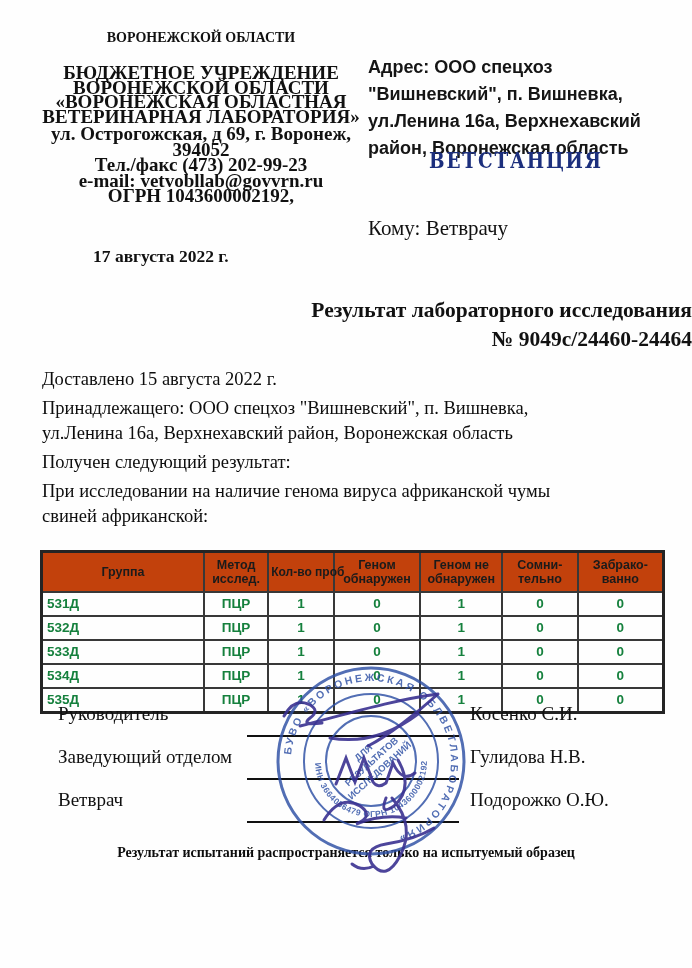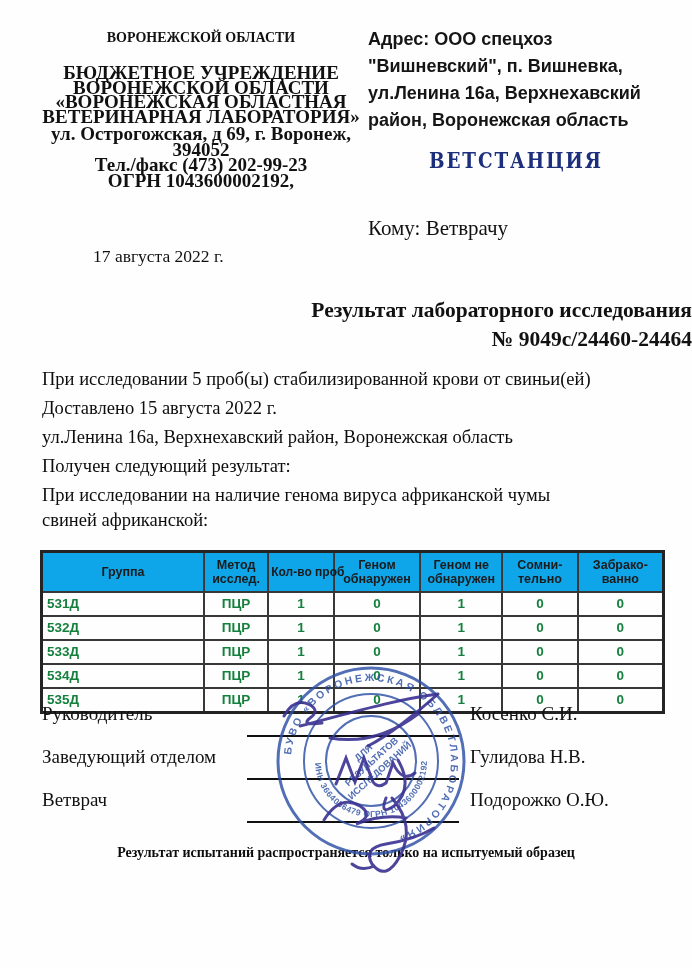--- a/index.html
+++ b/index.html
@@ -13,59 +13,59 @@
     position:absolute; left:40px; top:30px; width:322px;
     text-align:center; font-weight:bold;
   }
   .lh-dept  { font-size:14px;   line-height:16px; }
   .lh-inst  { font-size:19px; line-height:14.5px; margin-top:20px; }
   .lh-cont  { font-size:19px; line-height:15.5px; margin-top:2px; }
   
   .recipient { position:absolute; left:368px; top:26px; width:296px; }
   .recipient .addr {
     font-family:"Liberation Sans", sans-serif; font-weight:bold;
-    font-size:18px; line-height:27px; color:#151515;
+    font-size:18px; line-height:27px; color:#151515;margin-top:28px;
   }
   .vetstation {
     position:absolute; left:0; top:122px; width:100%;
     text-align:center; font-family:"DejaVu Serif", serif;
     font-weight:bold; font-size:20px; letter-spacing:2px;
     color:#1c2f7d; transform:scale(0.92,1.08);
   }
   .to-line { position:absolute; left:0; top:190px; font-size:21px; }
   
-  .doc-date { position:absolute; left:93px; top:246px; font-weight:normal; font-size:17.5px;text-align:right; }
+  .doc-date { position:absolute; left:93px; top:246px; font-weight:bold; font-size:17.5px;text-align:right; }
   .doc-title {
     position:absolute; left:0; top:296px; width:100%;
     text-align:right; font-weight:bold; font-size:21.5px; line-height:29px;
   }
   
   .body-text { position:absolute; left:42px; top:368px; width:632px; font-size:18.5px; }
   .body-text .ln { line-height:22px; margin-bottom:7px; color:#0d0d0d; }
   .body-text .ln.tight { margin-bottom:3px; }
   
   table.results {
     position:absolute; left:40px; top:550px; width:625px;
     border-collapse:collapse; table-layout:fixed;
     font-family:"Liberation Sans", sans-serif; font-weight:bold;
     border:3px solid #242424;
   }
   table.results th {
-    background:#0ea5e9; color:#1b1b1b; font-size:12.5px; line-height:14px;
+    background:#c2410c; color:#1b1b1b; font-size:12.5px; line-height:14px;
     border:2px solid #383838; padding:5px 2px; vertical-align:middle;
   }
   table.results th.nowrap { white-space:nowrap; font-size:12px; }
   table.results td {
     border:2px solid #383838; font-size:13.5px; text-align:center;
     padding:1px 4px; height:20px; line-height:18px; color:#15803d;
   }
   table.results td.group { text-align:left; }
   
   .sig-row { position:absolute; left:42px; width:608px; }
-  .sig-row .role { position:absolute; left:0; top:0; font-size:19px;text-align:center; }
+  .sig-row .role { position:absolute; left:16px; top:0; font-size:19px;text-align:center; }
   .sig-row .name { position:absolute; left:428px; top:0; font-size:19px; }
   .sig-row .sig-line {
     position:absolute; left:205px; top:32px; width:212px;
     border-bottom:2.5px solid #111;
   }
   .sig-1 { top:703px; }
   .sig-2 { top:746px; }
   .sig-3 { top:789px; }
   
   .footer-note {
@@ -93,20 +93,21 @@
     </div>
     <div class="lh-inst">
       <div>БЮДЖЕТНОЕ УЧРЕЖДЕНИЕ</div>
       <div>ВОРОНЕЖСКОЙ ОБЛАСТИ</div>
       <div>«ВОРОНЕЖСКАЯ ОБЛАСТНАЯ</div>
       <div>ВЕТЕРИНАРНАЯ ЛАБОРАТОРИЯ»</div>
     </div>
     <div class="lh-cont">
       <div>ул. Острогожская, д 69, г. Воронеж, 394052</div>
       <div>Тел./факс  (473) 202-99-23</div>
+      <div>e-mail: vetvobllab@govvrn.ru</div>
       <div>ОГРН 1043600002192,</div>
     </div>
   </div>
 
   <div class="recipient">
     <div class="addr">
       <div>Адрес: ООО спецхоз</div>
       <div>"Вишневский", п. Вишневка,</div>
       <div>ул.Ленина 16а, Верхнехавский</div>
       <div>район, Воронежская область</div>
@@ -115,22 +116,22 @@
     <div class="to-line">Кому: Ветврачу</div>
   </div>
 
   <div class="doc-date">17 августа 2022 г.</div>
   <div class="doc-title">
     <div>Результат лабораторного исследования</div>
     <div>№ 9049с/24460-24464</div>
   </div>
 
   <div class="body-text">
-    <div class="ln">При исследовании 5 проб(ы) стабилизированной крови от свиньи(ей)</div>
     <div class="ln">Доставлено 15 августа 2022 г.</div>
+    <div class="ln tight">Принадлежащего: ООО спецхоз "Вишневский", п. Вишневка,</div>
     <div class="ln">ул.Ленина 16а, Верхнехавский район, Воронежская область</div>
     <div class="ln">Получен следующий результат:</div>
     <div class="ln tight">При исследовании на наличие генома вируса африканской чумы</div>
     <div class="ln">свиней африканской:</div>
   </div>
 
   <table class="results">
     <colgroup>
       <col style="width:159px">
         <col style="width:63px">

